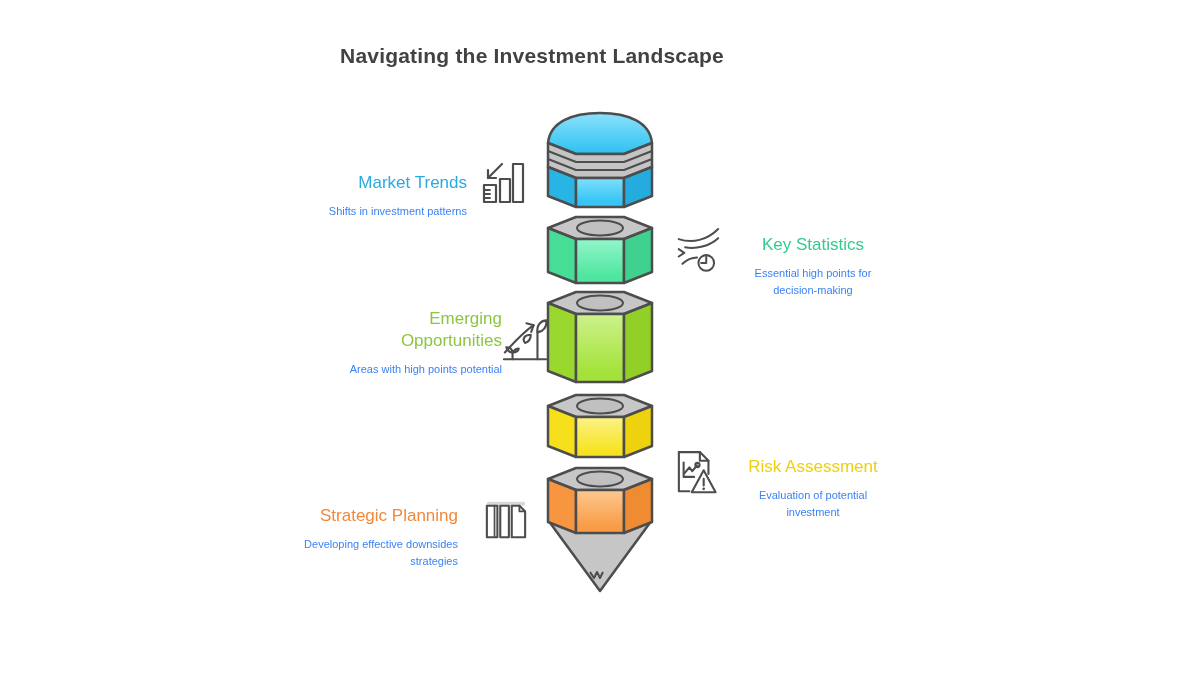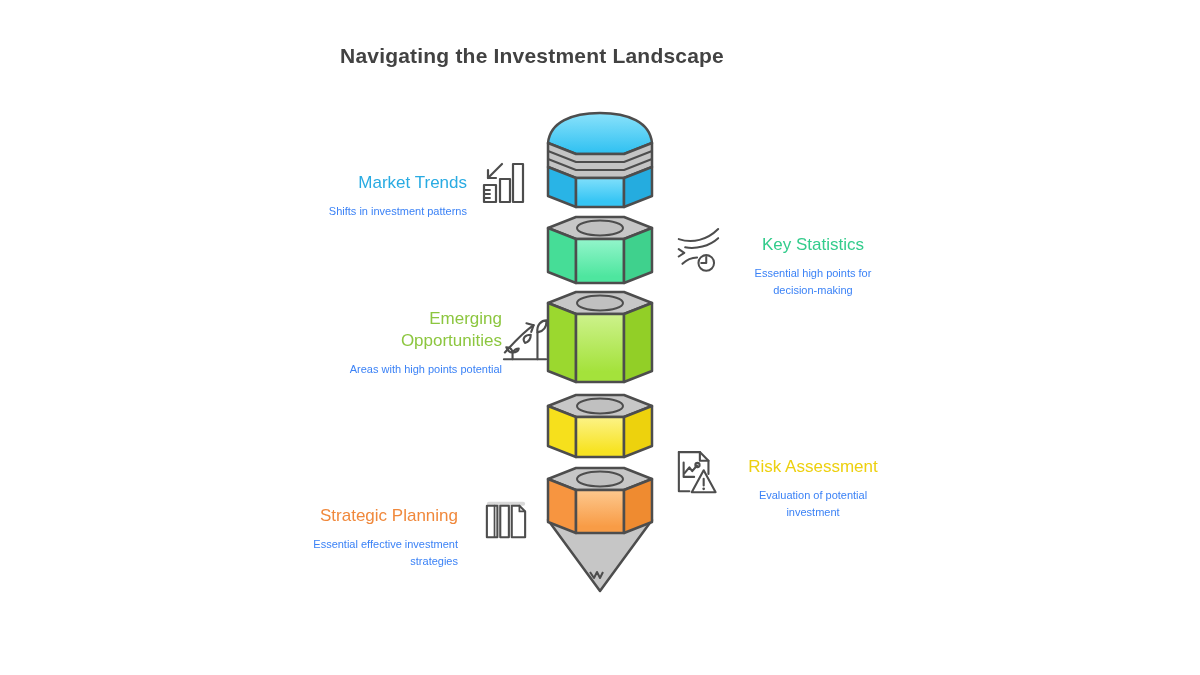--- a/index.html
+++ b/index.html
@@ -187,21 +187,21 @@
   </div>
   <div class="txt">
     <div class="heading" style="color: rgb(237, 208, 15);">Risk Assessment</div>
     <div class="desc">Evaluation of potential investment</div>
   </div>
 </div>
 
 <div class="item left" id="item-strategic-planning">
   <div class="txt">
     <div class="heading" style="color: rgb(240, 136, 59);">Strategic Planning</div>
-    <div class="desc">Essential effective investment strategies</div>
+    <div class="desc">Developing effective downsides strategies</div>
   </div>
   <div class="icon-box">
     <svg width="44" height="44" viewBox="0 0 46 46" fill="none" stroke="#4D4D4D" stroke-width="2.2" stroke-linecap="round" stroke-linejoin="round">
       <path d="M5 5 L41 5" stroke="#D9D9D9" stroke-width="4"></path>
       <rect x="3" y="7" width="11" height="33"></rect>
       <path d="M11 7 L11 40" stroke-width="1.8"></path>
       <rect x="17" y="7" width="9" height="33"></rect>
       <path d="M29 7 L37 7 L43 13 L43 40 L29 40 Z"></path>
       <path d="M37 7 L37 13 L43 13" stroke-width="1.8"></path>
     </svg>

